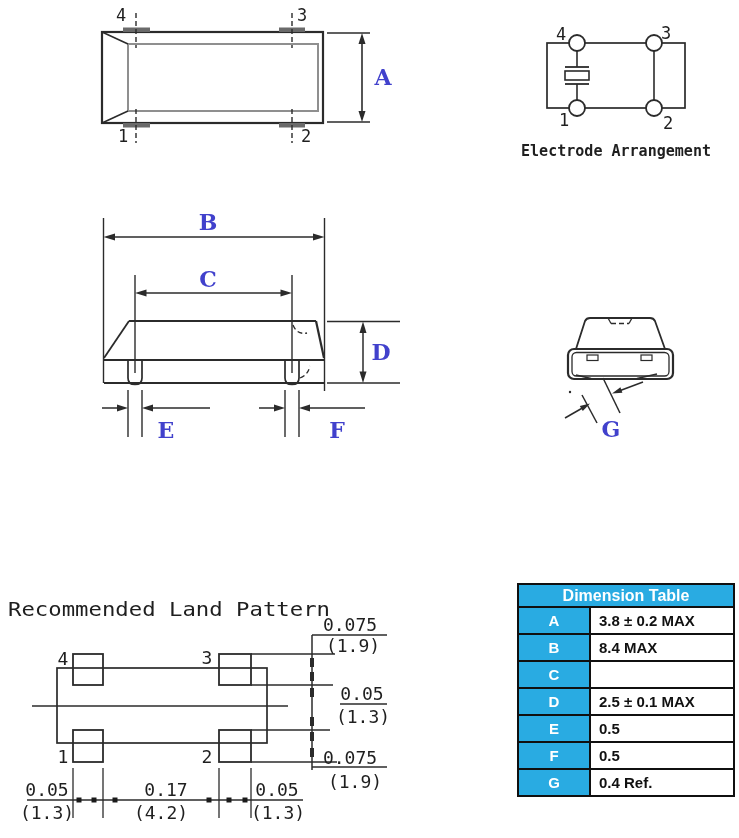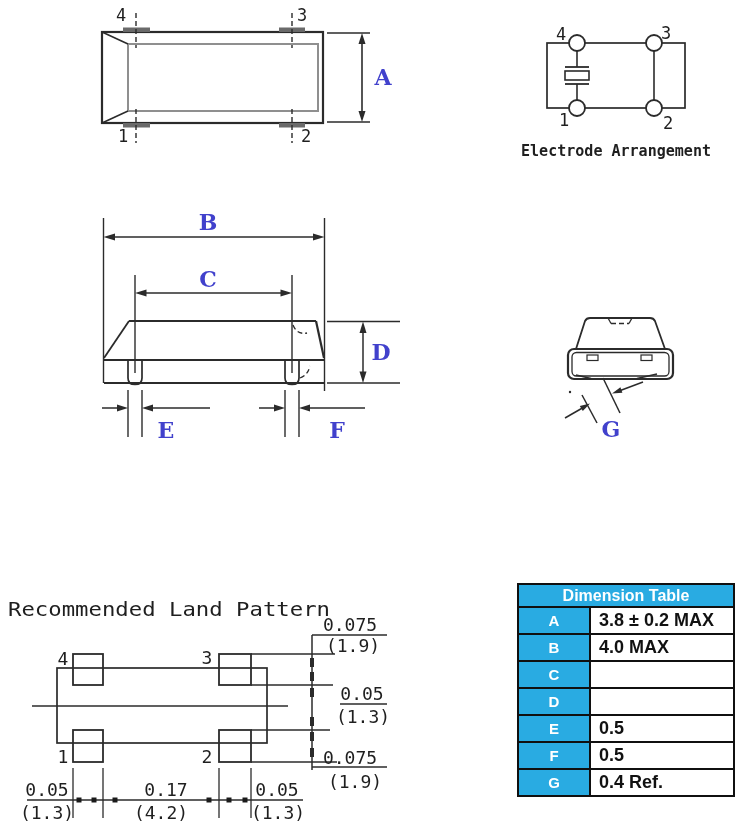--- a/index.html
+++ b/index.html
@@ -17,21 +17,21 @@
   
   .dt{position:absolute;left:517px;top:583px;width:218px;border:2.5px solid #101010;
       box-sizing:border-box;background:#fff;font-family:"Liberation Sans",sans-serif;}
   .dt-header{height:21px;background:#29abe2;color:#ffffff;font-weight:bold;font-size:16px;
              line-height:21px;text-align:center;border-bottom:2.5px solid #101010;}
   .dt-row{display:flex;height:25px;border-bottom:2.5px solid #101010;}
   .dt-row:last-child{border-bottom:none;}
   .dt-key{width:70px;background:#29abe2;color:#ffffff;font-weight:bold;font-size:15px;
           display:flex;align-items:center;justify-content:center;border-right:2.5px solid #101010;}
   .dt-val{flex:1;display:flex;align-items:center;padding-left:8px;font-weight:bold;
-          font-size:18px;color:#111;}
+          font-size:15px;color:#111;}
 </style>
 </head>
 <body>
 
 <div id="stage">
 
   <svg style="left:95px;top:5px;" width="300" height="140" viewBox="0 0 300 140">
     <g>
       <rect class="ln" x="7" y="27" width="221" height="91" stroke-width="2.2"></rect>
       <rect x="33" y="39" width="190" height="67" fill="none" stroke="#8f8f8f" stroke-width="2"></rect>
@@ -226,27 +226,28 @@
   </svg>
 
   <div class="dt">
     <div class="dt-header">Dimension Table</div>
     <div class="dt-row">
       <div class="dt-key">A</div>
       <div class="dt-val">3.8 ± 0.2 MAX</div>
     </div>
     <div class="dt-row">
       <div class="dt-key">B</div>
-      <div class="dt-val">4.0 MAX</div>
+      <div class="dt-val">8.4 MAX</div>
     </div>
     <div class="dt-row">
       <div class="dt-key">C</div>
     </div>
     <div class="dt-row">
       <div class="dt-key">D</div>
+      <div class="dt-val">2.5 ± 0.1 MAX</div>
     </div>
     <div class="dt-row">
       <div class="dt-key">E</div>
       <div class="dt-val">0.5</div>
     </div>
     <div class="dt-row">
       <div class="dt-key">F</div>
       <div class="dt-val">0.5</div>
     </div>
     <div class="dt-row">

